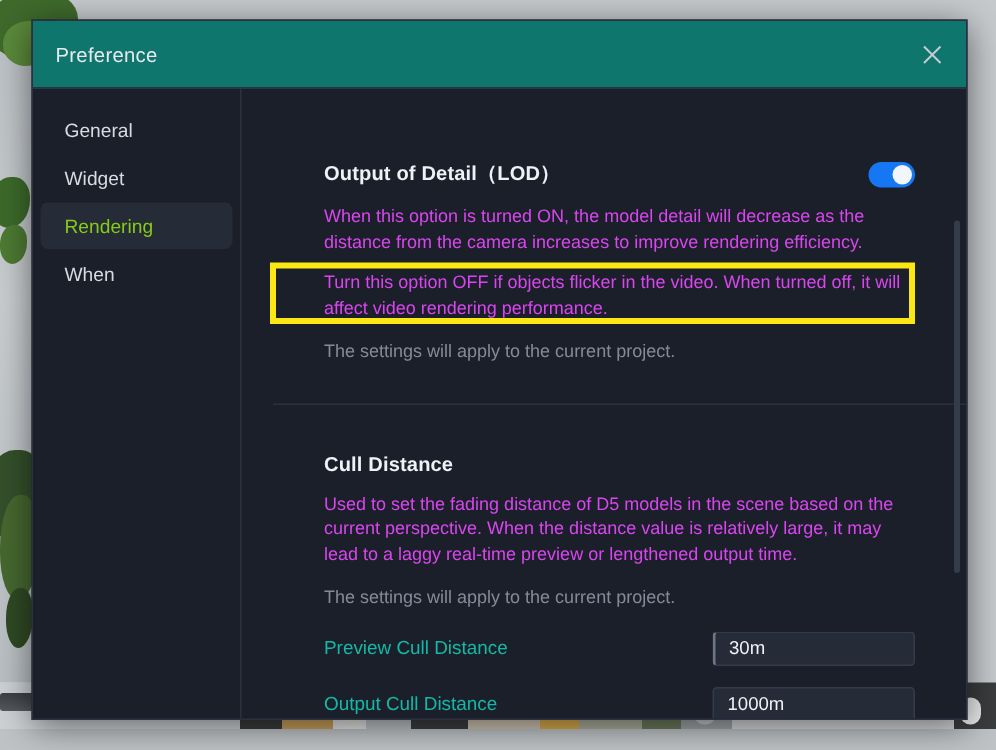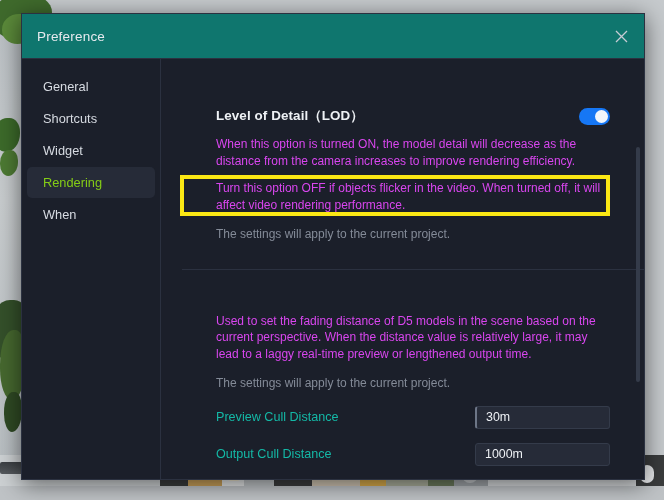--- a/index.html
+++ b/index.html
@@ -150,49 +150,47 @@
     </div>
   </div>
 
   <div id="body">
 
     <div id="sidebar">
       <div class="nav-item">
         <span>General</span>
       </div>
       <div class="nav-item">
-        <span>Shortcuts</span>
-      </div>
-      <div class="nav-item">
         <span>Widget</span>
       </div>
       <div class="nav-item selected">
         <span>Rendering</span>
       </div>
       <div class="nav-item">
         <span>When</span>
       </div>
     </div>
 
     <div id="content">
       <div id="scroll-area">
 
         <div class="section" id="sec-lod">
           <div class="sec-head">
-            <div class="sec-title">Level of Detail（LOD）</div>
+            <div class="sec-title">Output of Detail（LOD）</div>
             <div class="toggle">
               <div class="knob"></div>
             </div>
           </div>
           <div class="sec-desc">When this option is turned ON, the model detail will decrease as the distance from the camera increases to improve rendering efficiency.</div>
           <div class="sec-desc">Turn this option OFF if objects flicker in the video. When turned off, it will affect video rendering performance.</div>
           <div class="sec-note">The settings will apply to the current project.</div>
         </div>
 
         <div class="section" id="sec-cull">
+          <div class="sec-title">Cull Distance</div>
           <div class="sec-desc">Used to set the fading distance of D5 models in the scene based on the current perspective. When the distance value is relatively large, it may lead to a laggy real-time preview or lengthened output time.</div>
           <div class="sec-note">The settings will apply to the current project.</div>
 
           <div class="row">
             <div class="row-label">Preview Cull Distance</div>
             <div class="field focused" placeholder="50m">30m</div>
           </div>
 
           <div class="row">
             <div class="row-label">Output Cull Distance</div>

